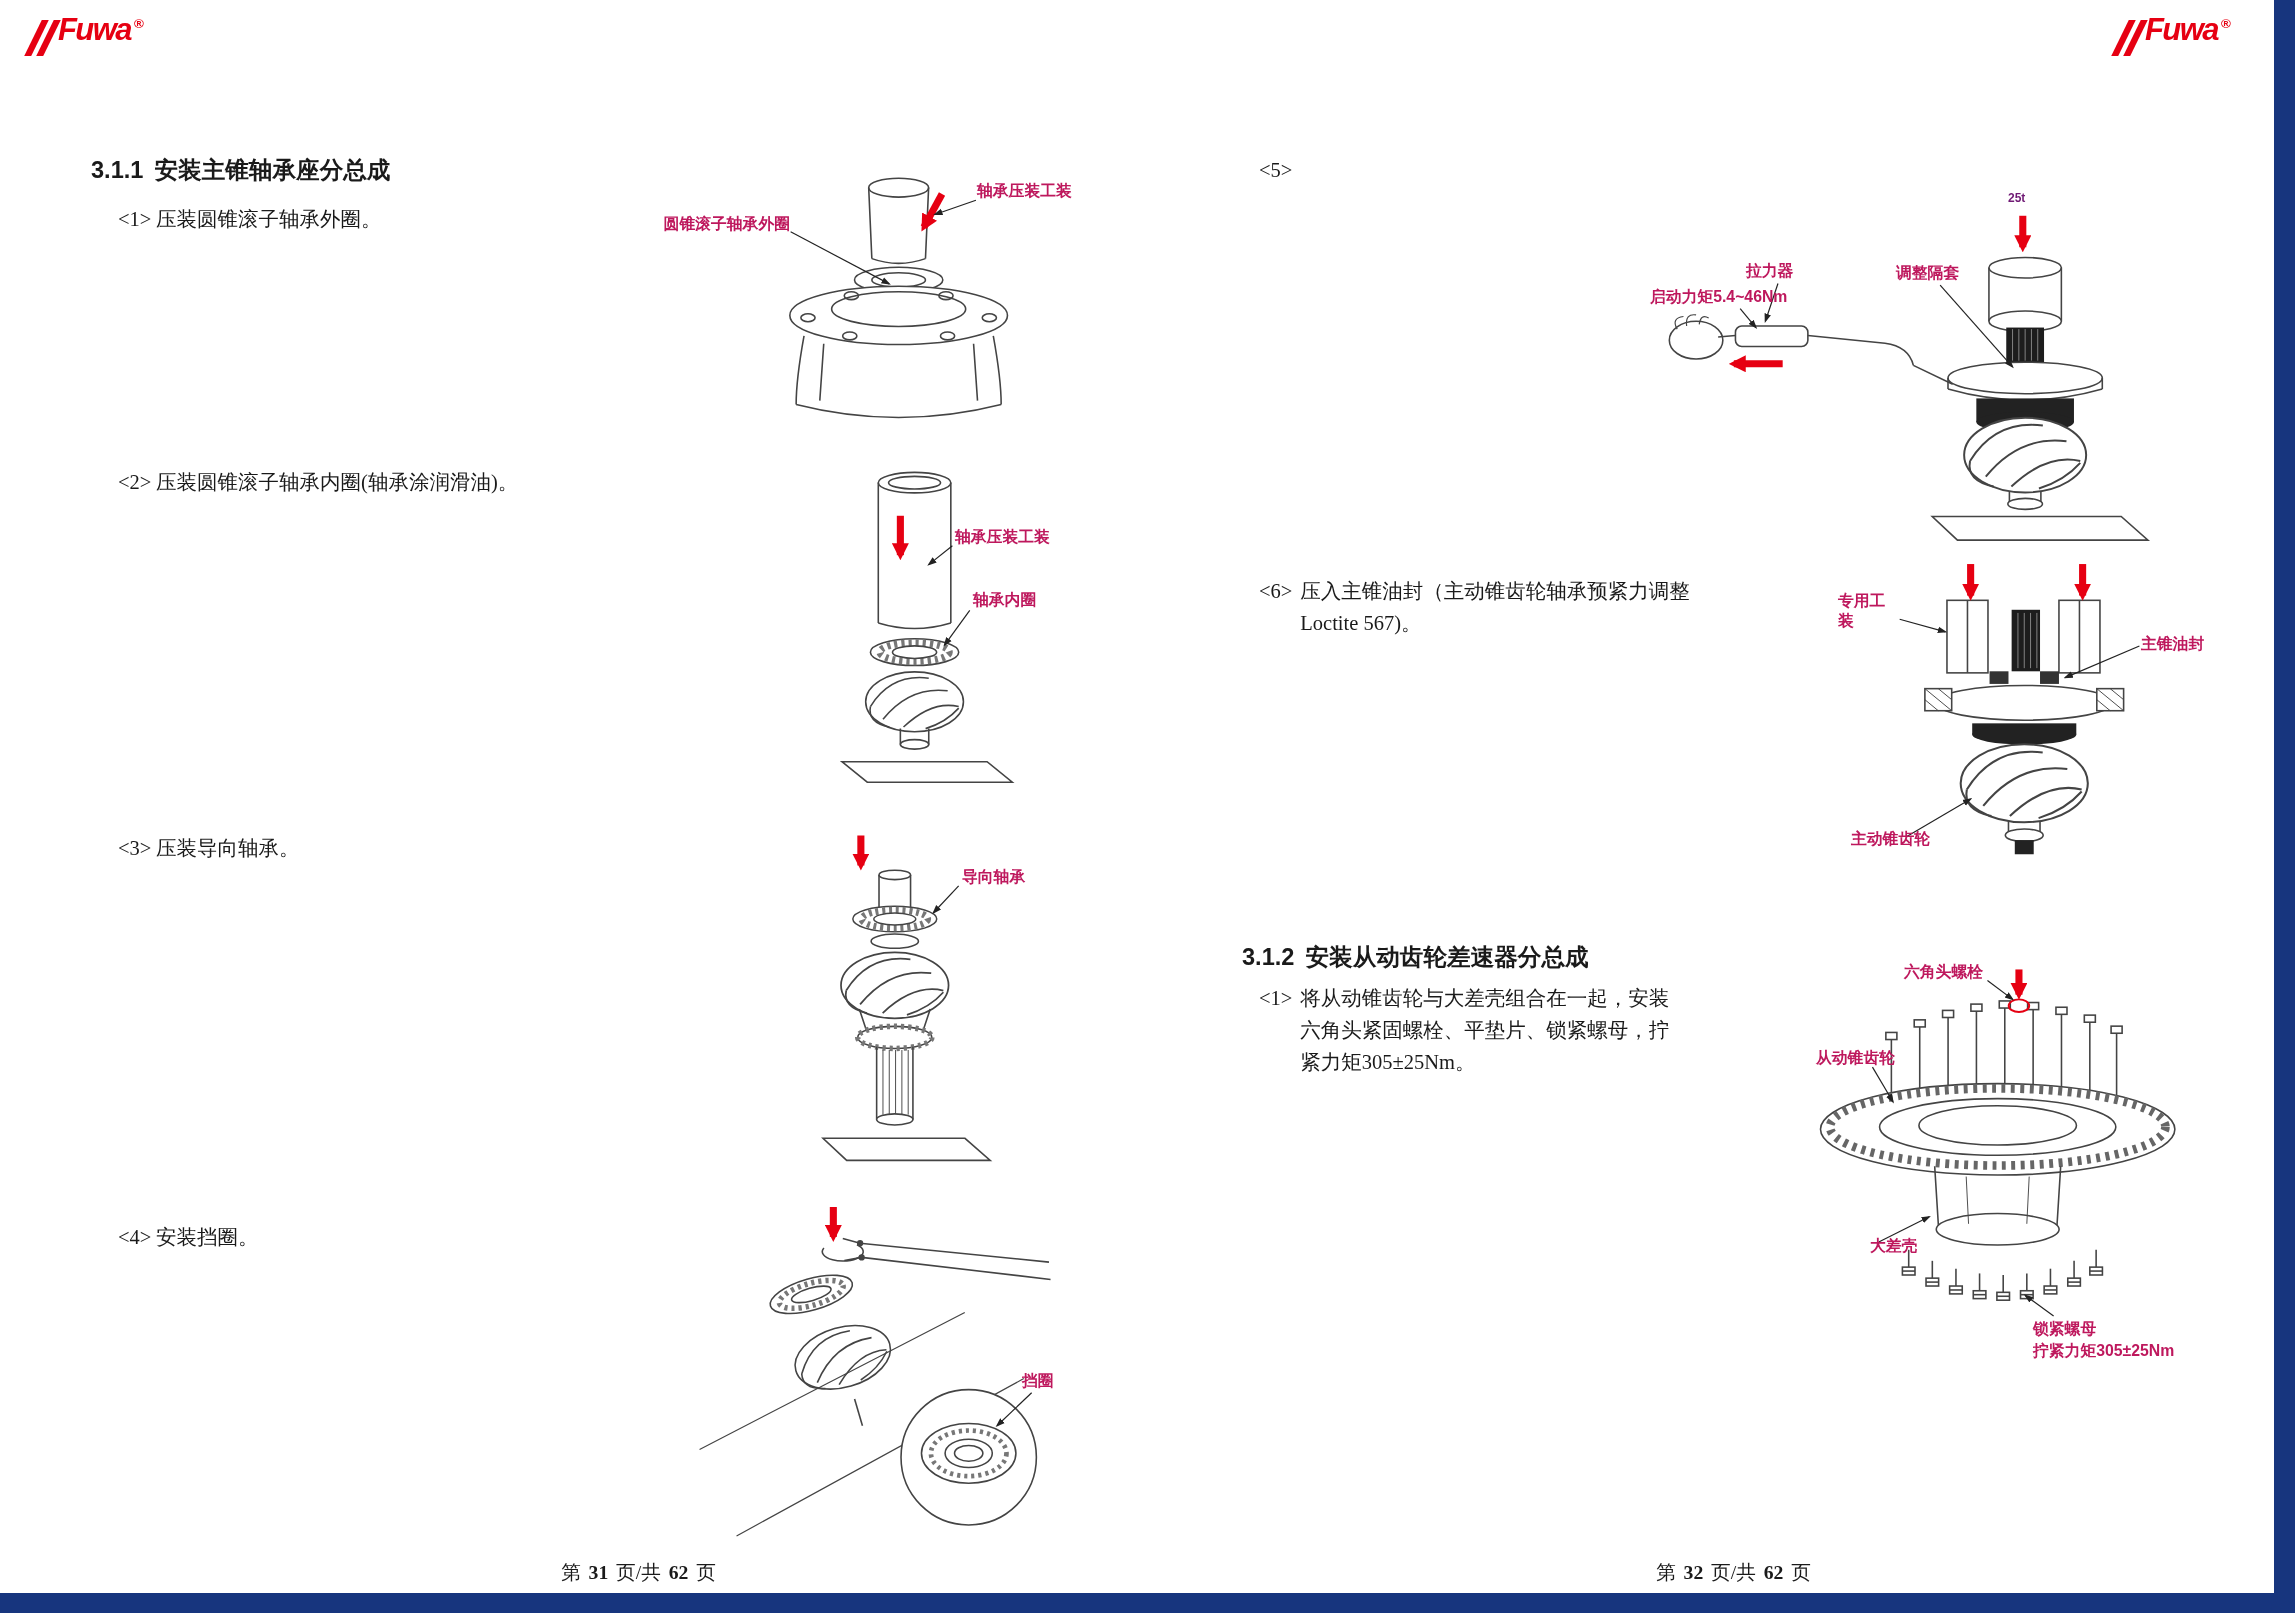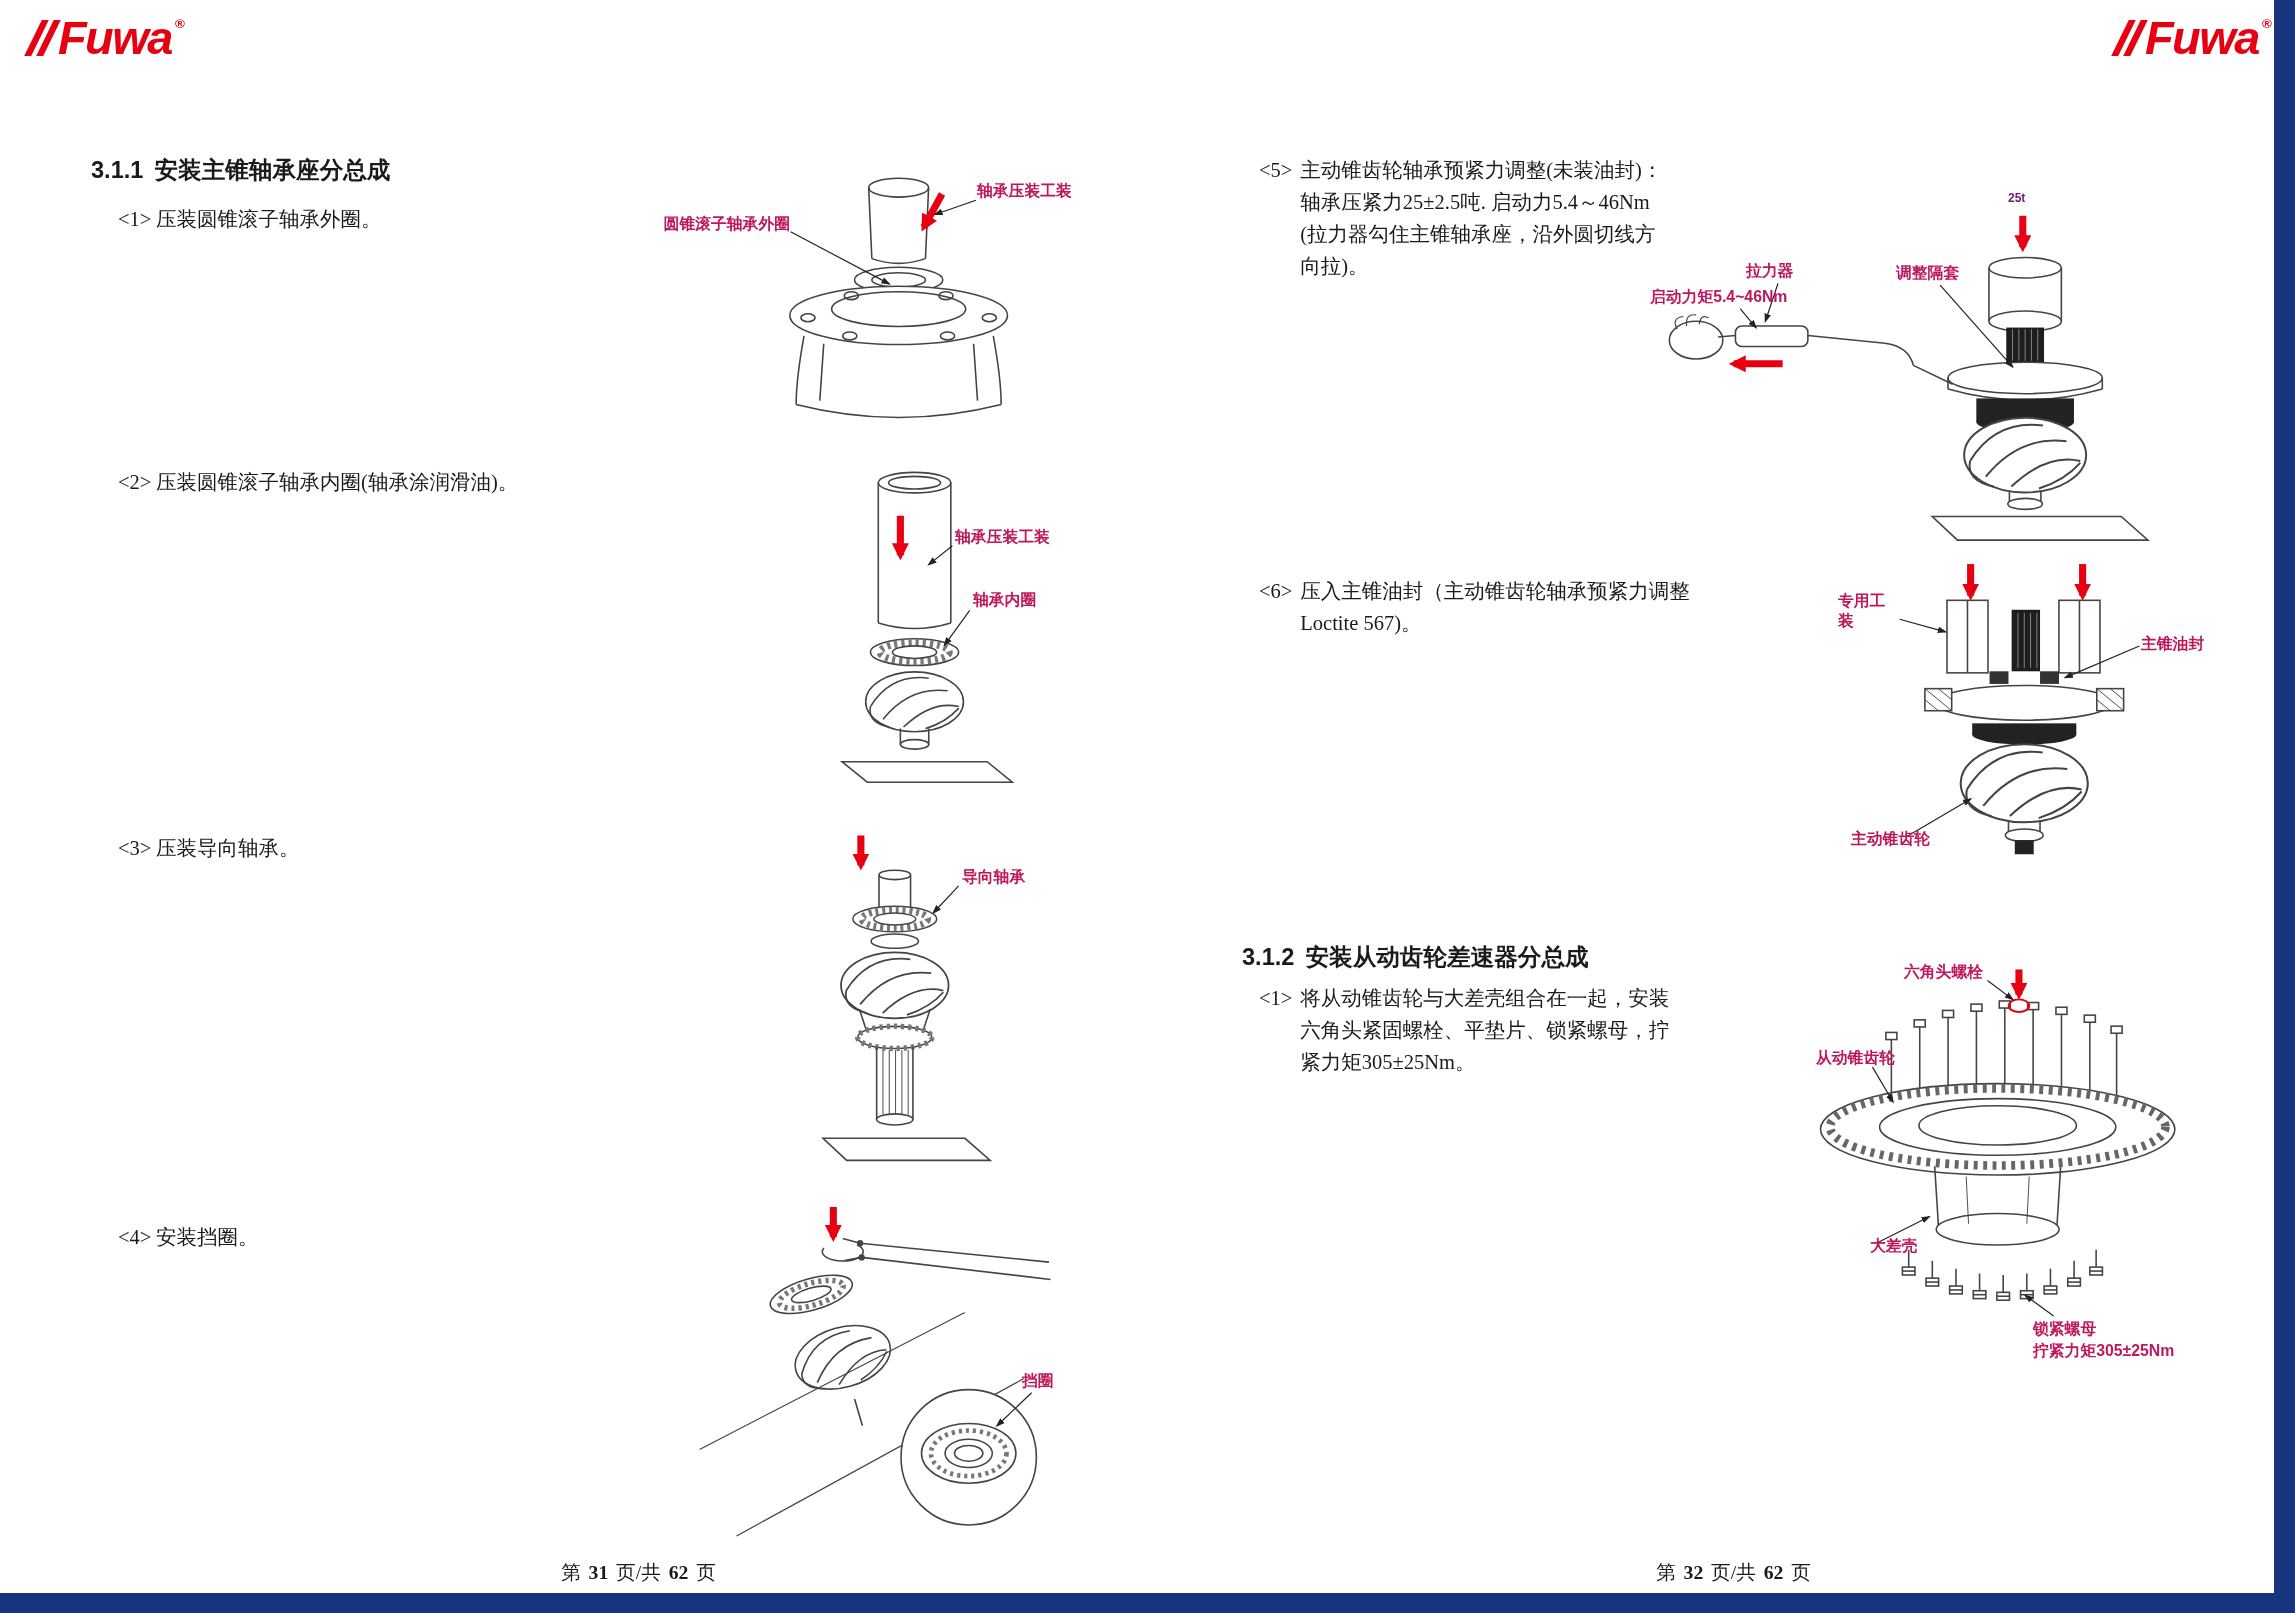--- a/index.html
+++ b/index.html
@@ -3,21 +3,21 @@
 <meta charset="utf-8">
 <style>
   html,body{margin:0;padding:0;}
   body{width:2295px;height:1613px;background:#fff;position:relative;overflow:hidden;
        font-family:"Liberation Sans","DejaVu Sans",sans-serif;color:#1a1a1a;}
   .bar-right{position:absolute;right:0;top:0;width:21px;height:100%;background:#17357e;}
   .bar-bottom{position:absolute;left:0;bottom:0;width:100%;height:20.5px;background:#17357e;}
   
   .logo{position:absolute;display:flex;align-items:flex-start;}
   .slash{width:7px;height:36px;background:#e60012;transform:skewX(-26deg);margin-right:4.7px;margin-top:6.3px;}
-  .logo-text{font-size:47px;font-weight:bold;font-style:italic;color:#e60012;line-height:1;letter-spacing:-1.6px;margin-left:1.6px;}
+  .logo-text{font-size:31px;font-weight:bold;font-style:italic;color:#e60012;line-height:1;letter-spacing:-1.6px;margin-left:1.6px;}
   .logo-reg{font-size:13.4px;color:#e60012;margin-left:3.2px;margin-top:1.6px;font-weight:bold;}
   
   .sec-head{position:absolute;font-size:23.6px;font-weight:bold;white-space:nowrap;}
   .sec-head .num{font-weight:bold;margin-right:11px;margin-top:24px;}
   .step{position:absolute;font-family:"Liberation Serif","DejaVu Serif",serif;font-size:20.5px;white-space:nowrap;}
   .step .n{margin-right:4.7px;}
   .stepblock{position:absolute;font-family:"Liberation Serif","DejaVu Serif",serif;font-size:20.5px;display:flex;}
   .stepblock .n{flex:0 0 auto;margin-right:7.9px;line-height:32px;}
   .stepblock .lines div{line-height:32px;white-space:nowrap;}
   
@@ -197,26 +197,20 @@
 
   <div class="logo" style="left:2120px;top:14px;">
     <span class="slash"></span>
     <span class="slash"></span>
     <span class="logo-text">Fuwa</span>
     <span class="logo-reg">®</span>
   </div>
 
   <div class="stepblock" style="left:1259px;top:154px;">
     <span class="n">&lt;5&gt;</span>
-    <div class="lines">
-      <div>主动锥齿轮轴承预紧力调整(未装油封)：</div>
-      <div>轴承压紧力25±2.5吨. 启动力5.4～46Nm</div>
-      <div>(拉力器勾住主锥轴承座，沿外圆切线方</div>
-      <div>向拉)。</div>
-    </div>
   </div>
 
   <div class="fig" style="left:1639px;top:189px;width:544px;height:370px;">
     <svg width="544" height="370" viewBox="0 0 690 470">
       <g stroke="#444" stroke-width="2" fill="none">
         <ellipse cx="490" cy="100" rx="46" ry="13" fill="#fff"></ellipse>
         <path d="M444,100 L444,168 M536,100 L536,168"></path>
         <ellipse cx="490" cy="168" rx="46" ry="13" fill="#fff"></ellipse>
         <rect x="466" y="176" width="48" height="44" fill="#1d1d1d" stroke="none"></rect>
         <path d="M474,178 L474,218 M482,178 L482,218 M490,178 L490,218 M498,178 L498,218 M506,178 L506,218" stroke="#888" stroke-width="1.2"></path>

